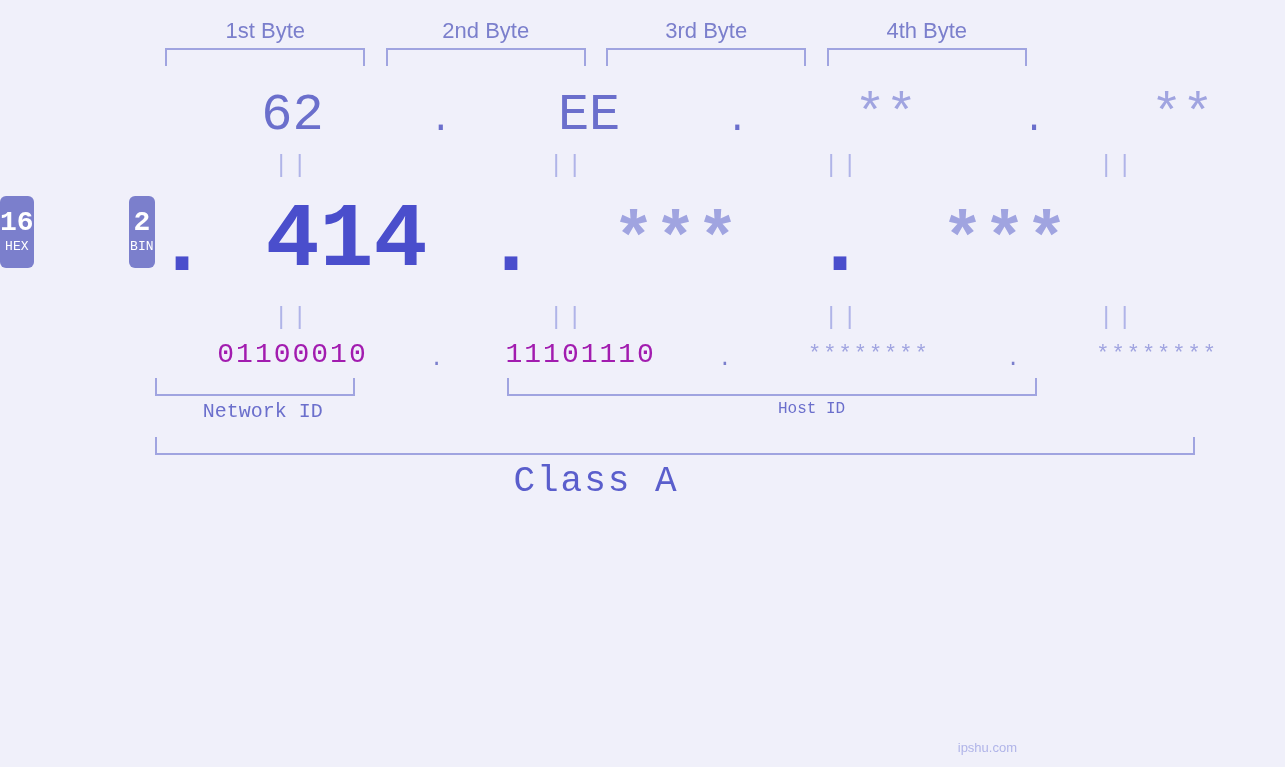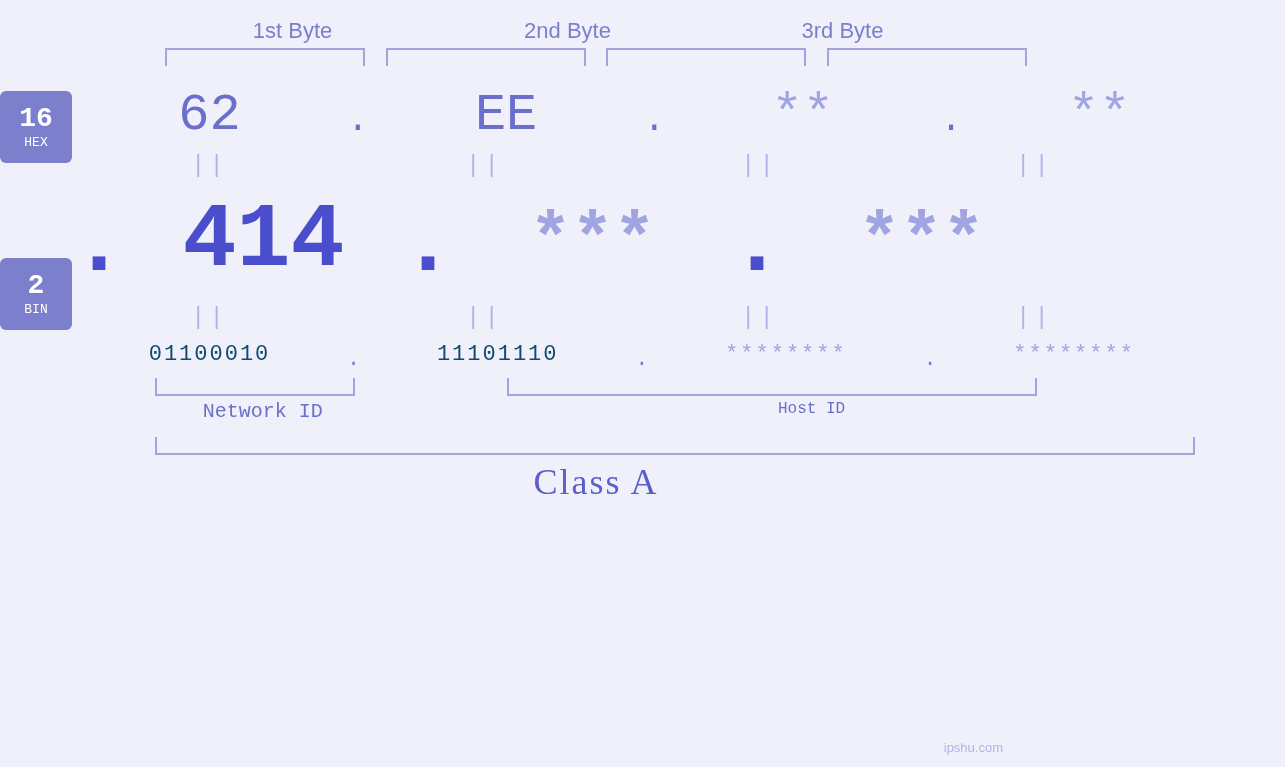--- a/index.html
+++ b/index.html
@@ -65,21 +65,21 @@
     
     .content-area {
       display: flex;
       width: 100%;
       margin-top: 10px;
     }
 
     .left-badges {
       width: 155px;
       display: flex;
-      flex-direction: column;
+      flex-direction: row;
       align-items: center;
       padding-top: 15px;
       gap: 95px;
     }
 
     .badge {
       width: 72px;
       height: 72px;
       background-color: #7b7fcc;
       border-radius: 6px;
@@ -169,23 +169,23 @@
     }
 
     .dec-row .dot-sep {
       font-size: 90px;
       font-weight: 700;
       color: #4a4ecc;
     }
 
     
     .bin-row .cell-value {
-      font-size: 22px;
+      font-size: 28px;
       font-weight: 400;
-      color: #0c4a6e;
+      color: #a21caf;
       letter-spacing: 2px;
     }
 
     .bin-row .dot-sep {
       font-size: 22px;
       color: #7b7fcc;
     }
 
     
     .bottom-brackets-row {
@@ -265,29 +265,29 @@
     .full-bracket-b {
       width: 1040px;
       height: 18px;
       border: 2px solid #a0a4e0;
       border-top: none;
     }
 
     .class-label {
       font-size: 36px;
       color: #5a5ecc;
-      font-family: Liberation Serif, serif;
+      font-family: Liberation Mono, monospace;
       letter-spacing: 2px;
     }
 
     
     .watermark {
       position: absolute;
       bottom: 12px;
-      right: 34px;
+      right: 20px;
       color: #b0b4e8;
       font-size: 13px;
       font-family: Arial, sans-serif;
     }
 
     
     .asterisk {
       color: #a0a4e0;
     }
 
@@ -306,20 +306,21 @@
   </style>
 </head>
 <body>
 
 <div class="main-container">
 
   <div class="byte-headers">
     <div class="byte-label">1st Byte</div>
     <div class="byte-label">2nd Byte</div>
     <div class="byte-label">3rd Byte</div>
+    <div class="byte-label">4th Byte</div>
   </div>
 
   <div class="brackets-row">
     <div class="bracket-container">
         <div class="bracket"></div>
       </div>
     <div class="bracket-container">
         <div class="bracket"></div>
       </div>
     <div class="bracket-container">

